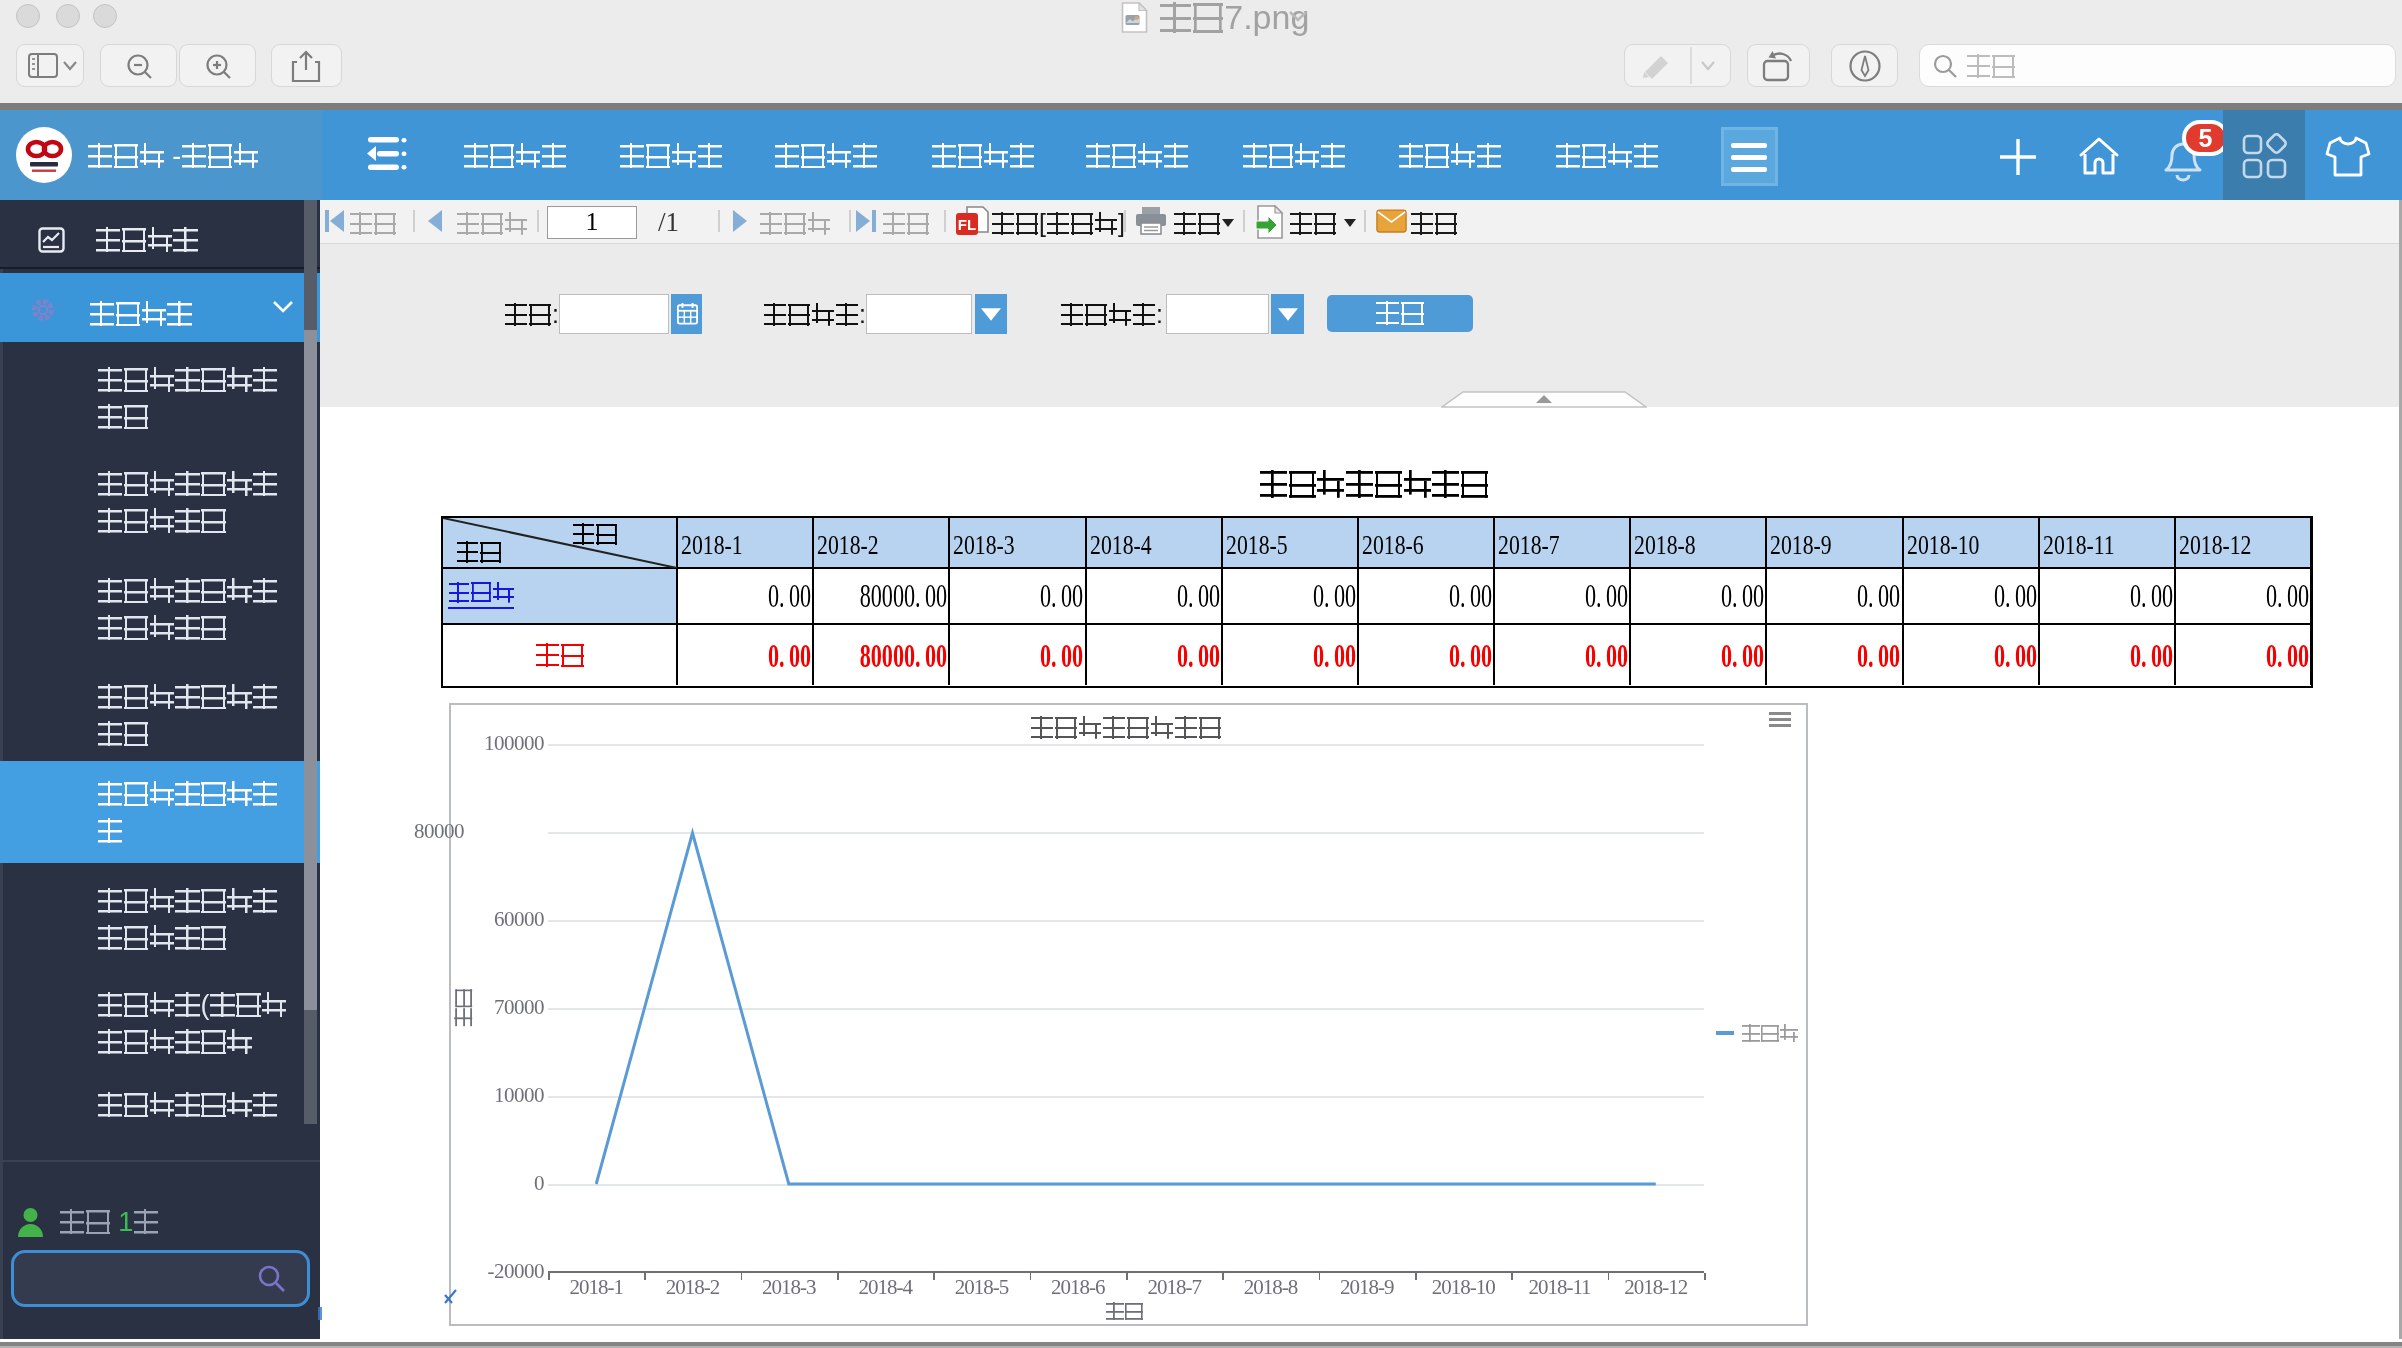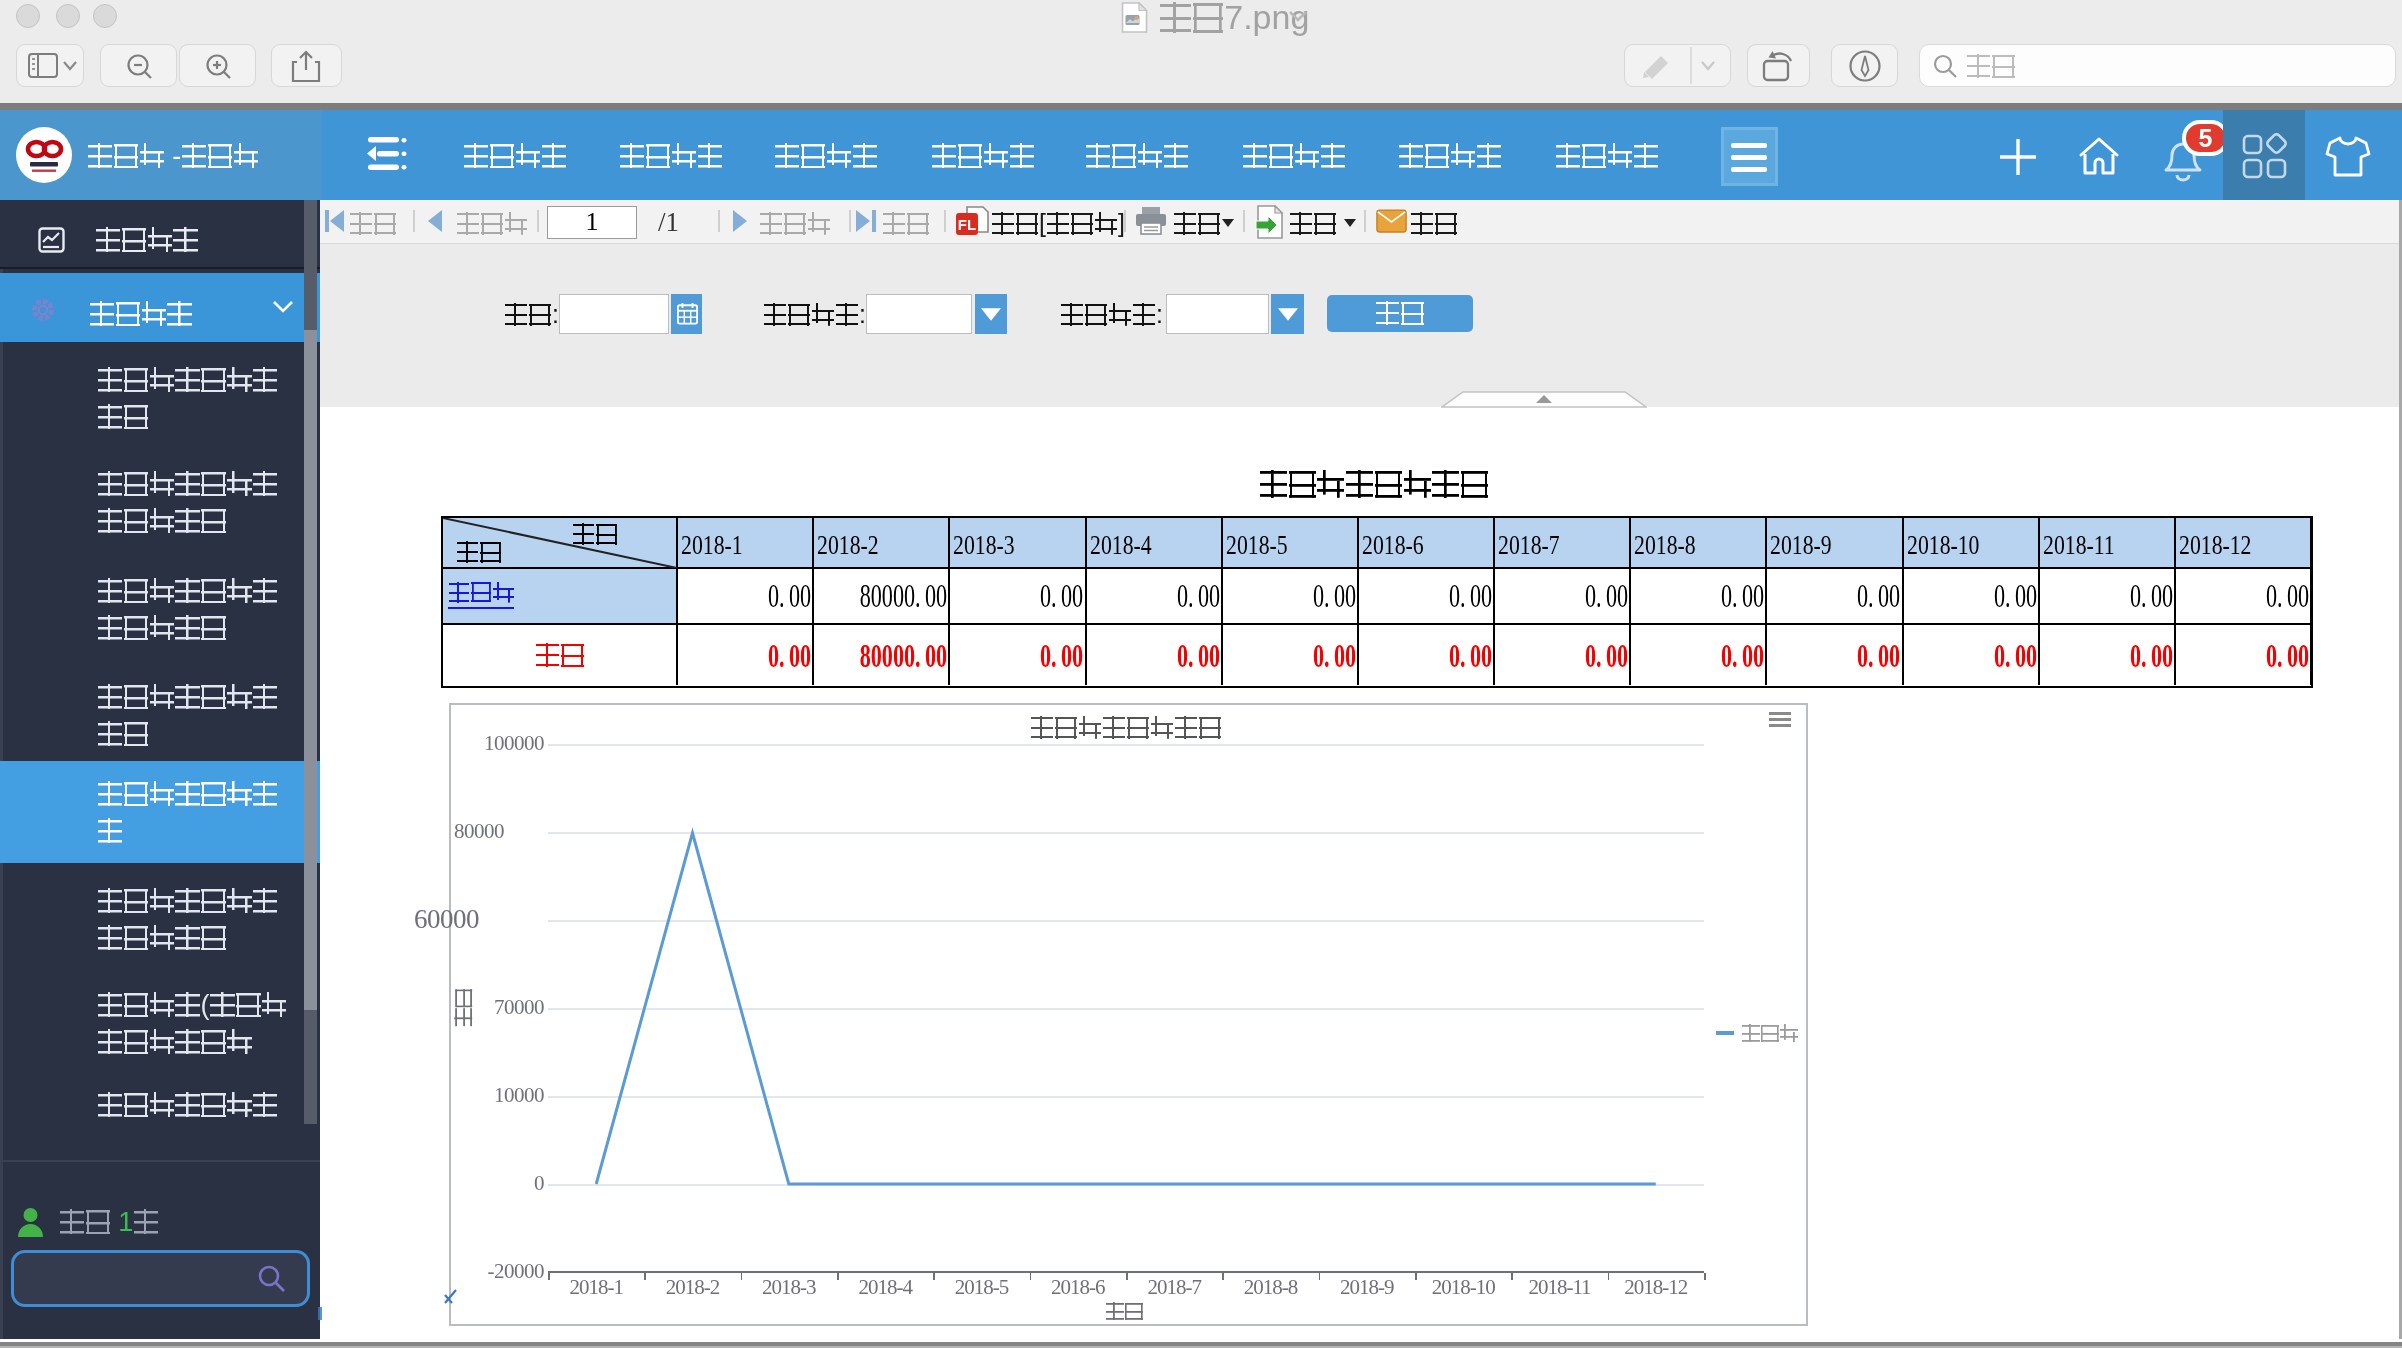--- a/index.html
+++ b/index.html
@@ -346,22 +346,22 @@
 <div class="abs" style="left:1769px;top:718px;width:22px;height:3px;background:#8a8a8a"></div>
 <div class="abs" style="left:1769px;top:724px;width:22px;height:3px;background:#8a8a8a"></div>
 <div class="abs" style="left:548px;top:744px;width:1156px;height:1.5px;background:#e4e7ea"></div>
 <div class="abs" style="left:548px;top:832px;width:1156px;height:1.5px;background:#e4e7ea"></div>
 <div class="abs" style="left:548px;top:920px;width:1156px;height:1.5px;background:#e4e7ea"></div>
 <div class="abs" style="left:548px;top:1008px;width:1156px;height:1.5px;background:#e4e7ea"></div>
 <div class="abs" style="left:548px;top:1096px;width:1156px;height:1.5px;background:#e4e7ea"></div>
 <div class="abs" style="left:548px;top:1184px;width:1156px;height:1.5px;background:#e4e7ea"></div>
 <div class="abs" style="left:548px;top:1271px;width:1156px;height:2px;background:#6e7079"></div>
 <div class="abs" style="left:414px;top:732px;width:130px;text-align:right;color:#6e7079;font-size:21px;line-height:23px;letter-spacing:-0.5px;font-family:'Liberation Serif',serif">100000</div>
-<div class="abs" style="left:414px;top:820px;width:130px;text-align:center;color:#6e7079;font-size:21px;line-height:23px;letter-spacing:-0.5px;font-family:'Liberation Serif',serif">80000</div>
-<div class="abs" style="left:414px;top:908px;width:130px;text-align:left;color:#6e7079;font-size:27px;line-height:23px;letter-spacing:-0.5px;font-family:'Liberation Serif',serif">60000</div>
+<div class="abs" style="left:414px;top:820px;width:130px;text-align:left;color:#6e7079;font-size:21px;line-height:23px;letter-spacing:-0.5px;font-family:'Liberation Serif',serif">80000</div>
+<div class="abs" style="left:414px;top:908px;width:130px;text-align:right;color:#6e7079;font-size:21px;line-height:23px;letter-spacing:-0.5px;font-family:'Liberation Serif',serif">60000</div>
 <div class="abs" style="left:414px;top:996px;width:130px;text-align:right;color:#6e7079;font-size:21px;line-height:23px;letter-spacing:-0.5px;font-family:'Liberation Serif',serif">70000</div>
 <div class="abs" style="left:414px;top:1084px;width:130px;text-align:right;color:#6e7079;font-size:21px;line-height:23px;letter-spacing:-0.5px;font-family:'Liberation Serif',serif">10000</div>
 <div class="abs" style="left:414px;top:1172px;width:130px;text-align:right;color:#6e7079;font-size:21px;line-height:23px;letter-spacing:-0.5px;font-family:'Liberation Serif',serif">0</div>
 <div class="abs" style="left:414px;top:1260px;width:130px;text-align:right;color:#6e7079;font-size:21px;line-height:23px;letter-spacing:-0.5px;font-family:'Liberation Serif',serif">-20000</div>
 <div class="abs" style="left:444px;top:997px;color:#6e7079;font-size:20px;line-height:22px;transform:rotate(-90deg);transform-origin:center"><b class="zh"><i></i><i></i></b></div>
 <div class="abs" style="left:548.0px;top:1273px;width:1.5px;height:7px;background:#6e7079"></div>
 <div class="abs" style="left:644.3px;top:1273px;width:1.5px;height:7px;background:#6e7079"></div>
 <div class="abs" style="left:740.7px;top:1273px;width:1.5px;height:7px;background:#6e7079"></div>
 <div class="abs" style="left:837.0px;top:1273px;width:1.5px;height:7px;background:#6e7079"></div>
 <div class="abs" style="left:933.3px;top:1273px;width:1.5px;height:7px;background:#6e7079"></div>

